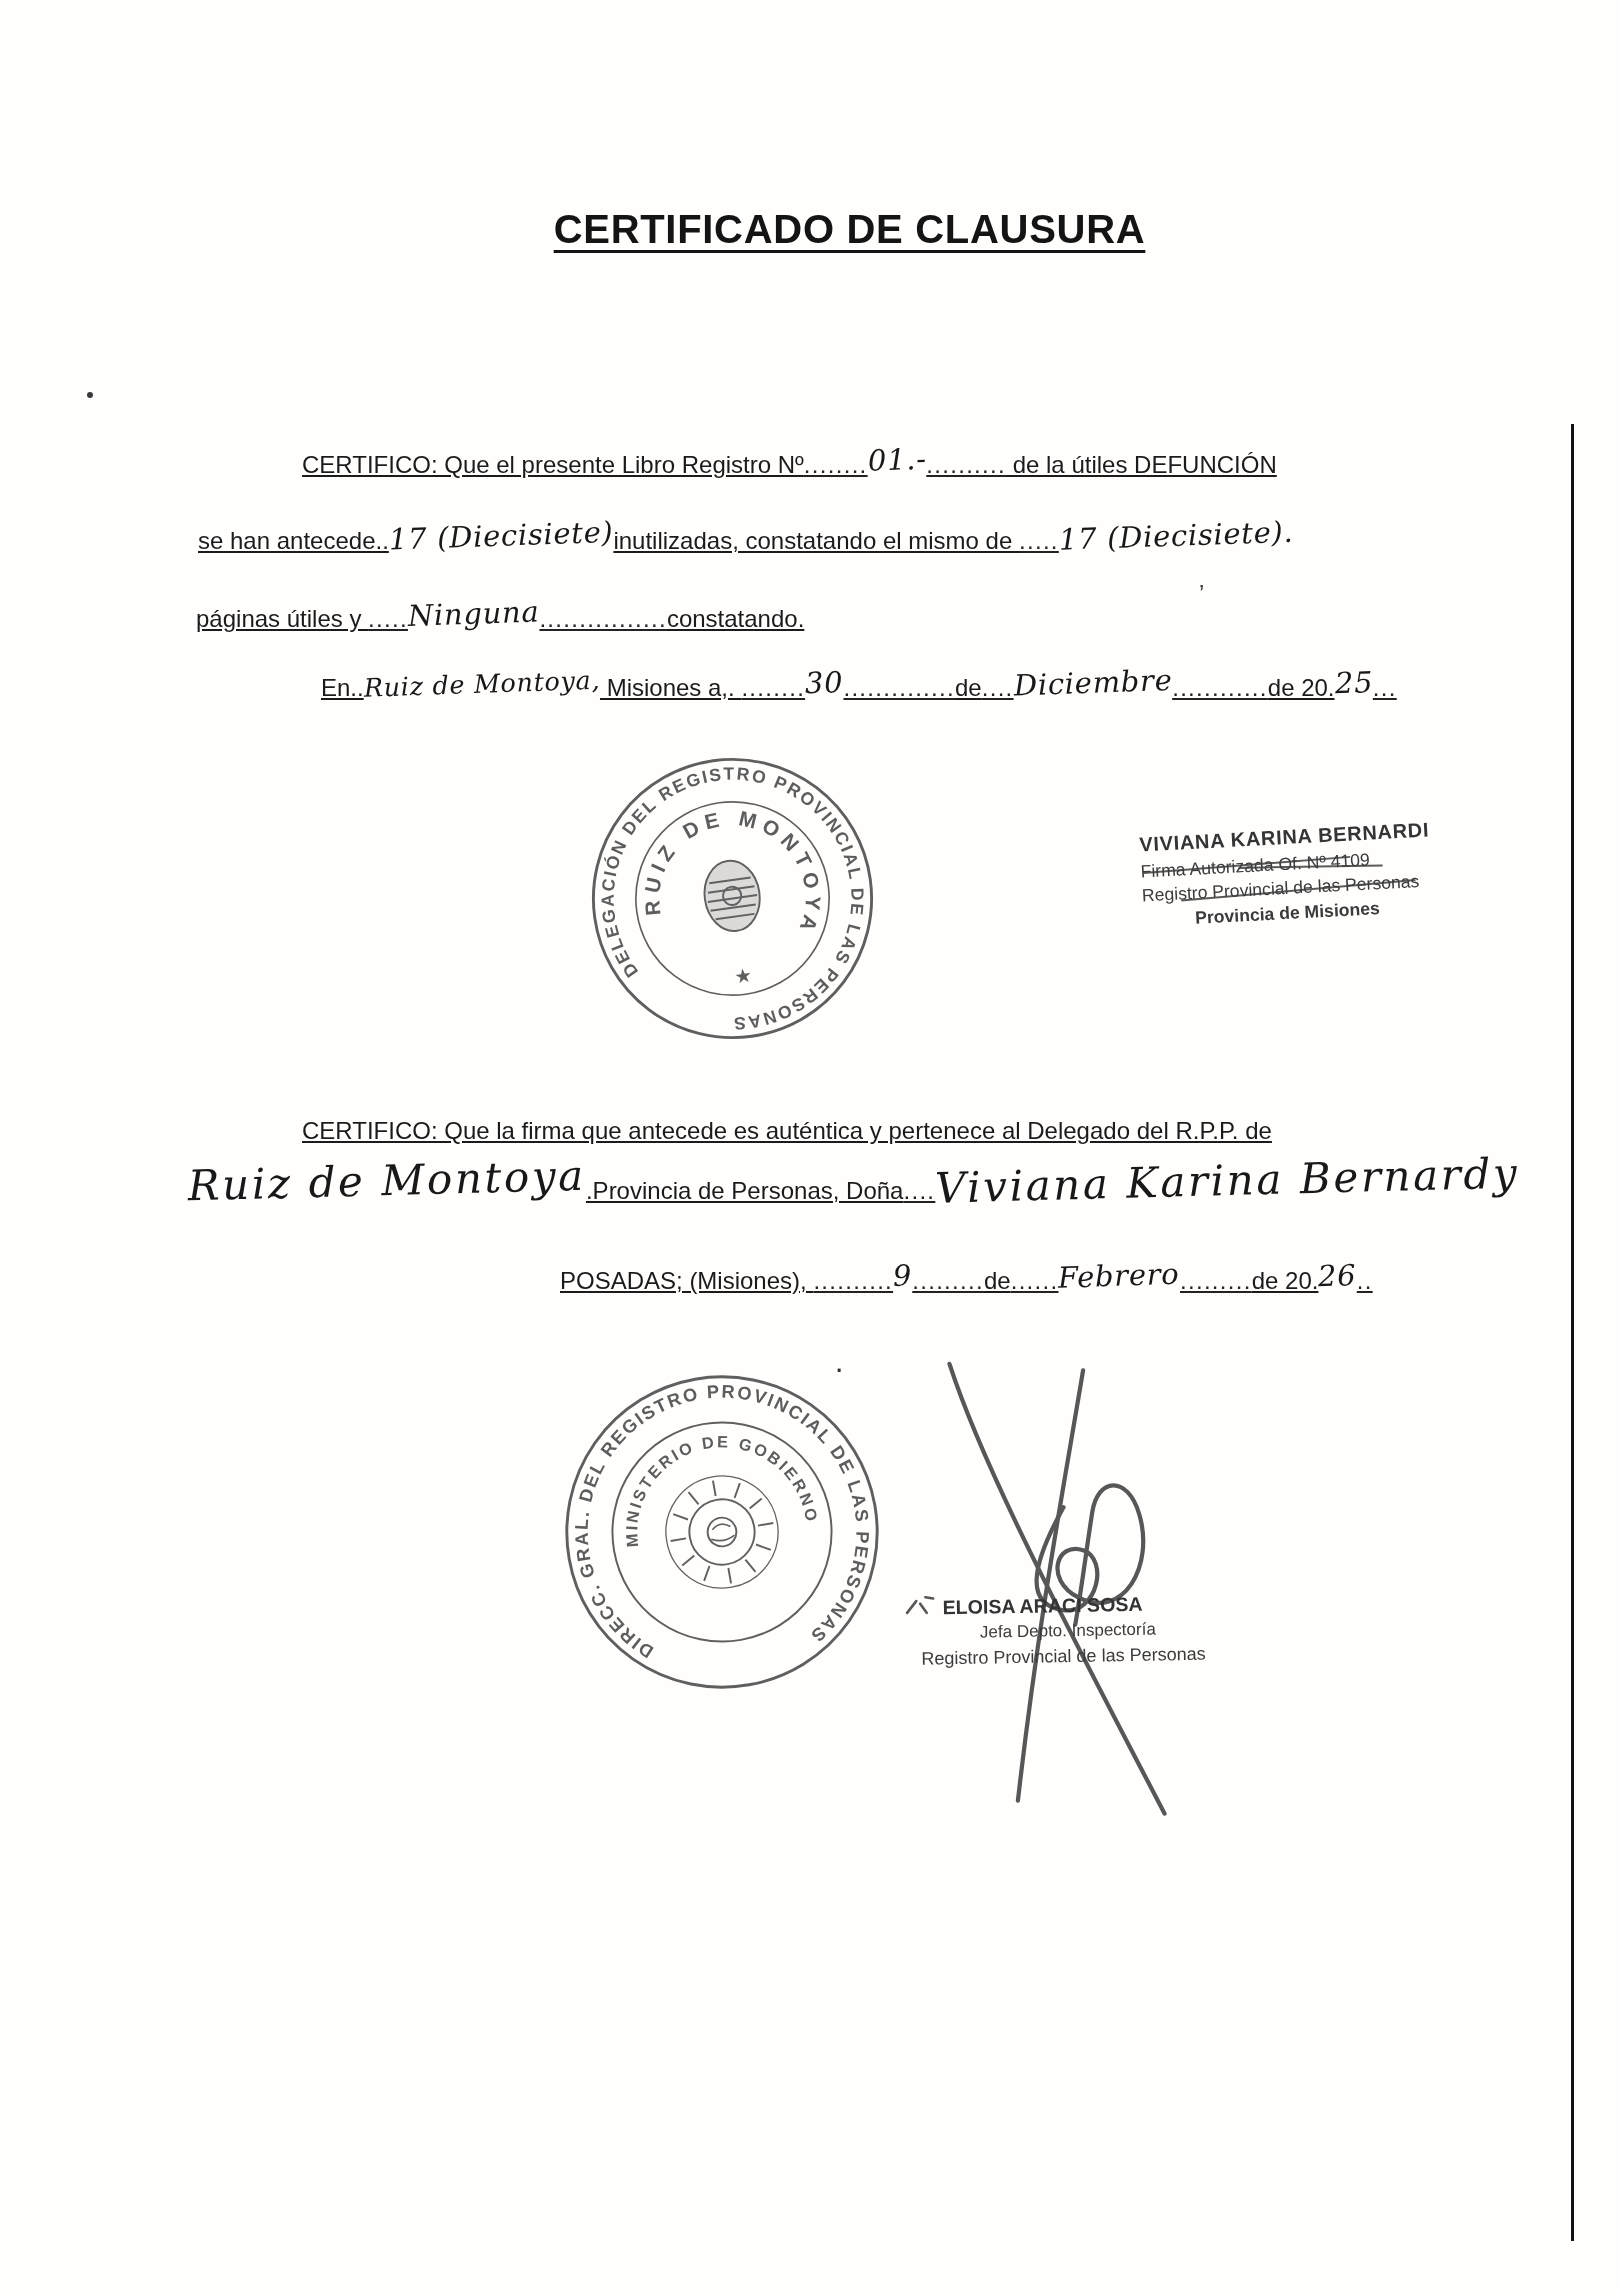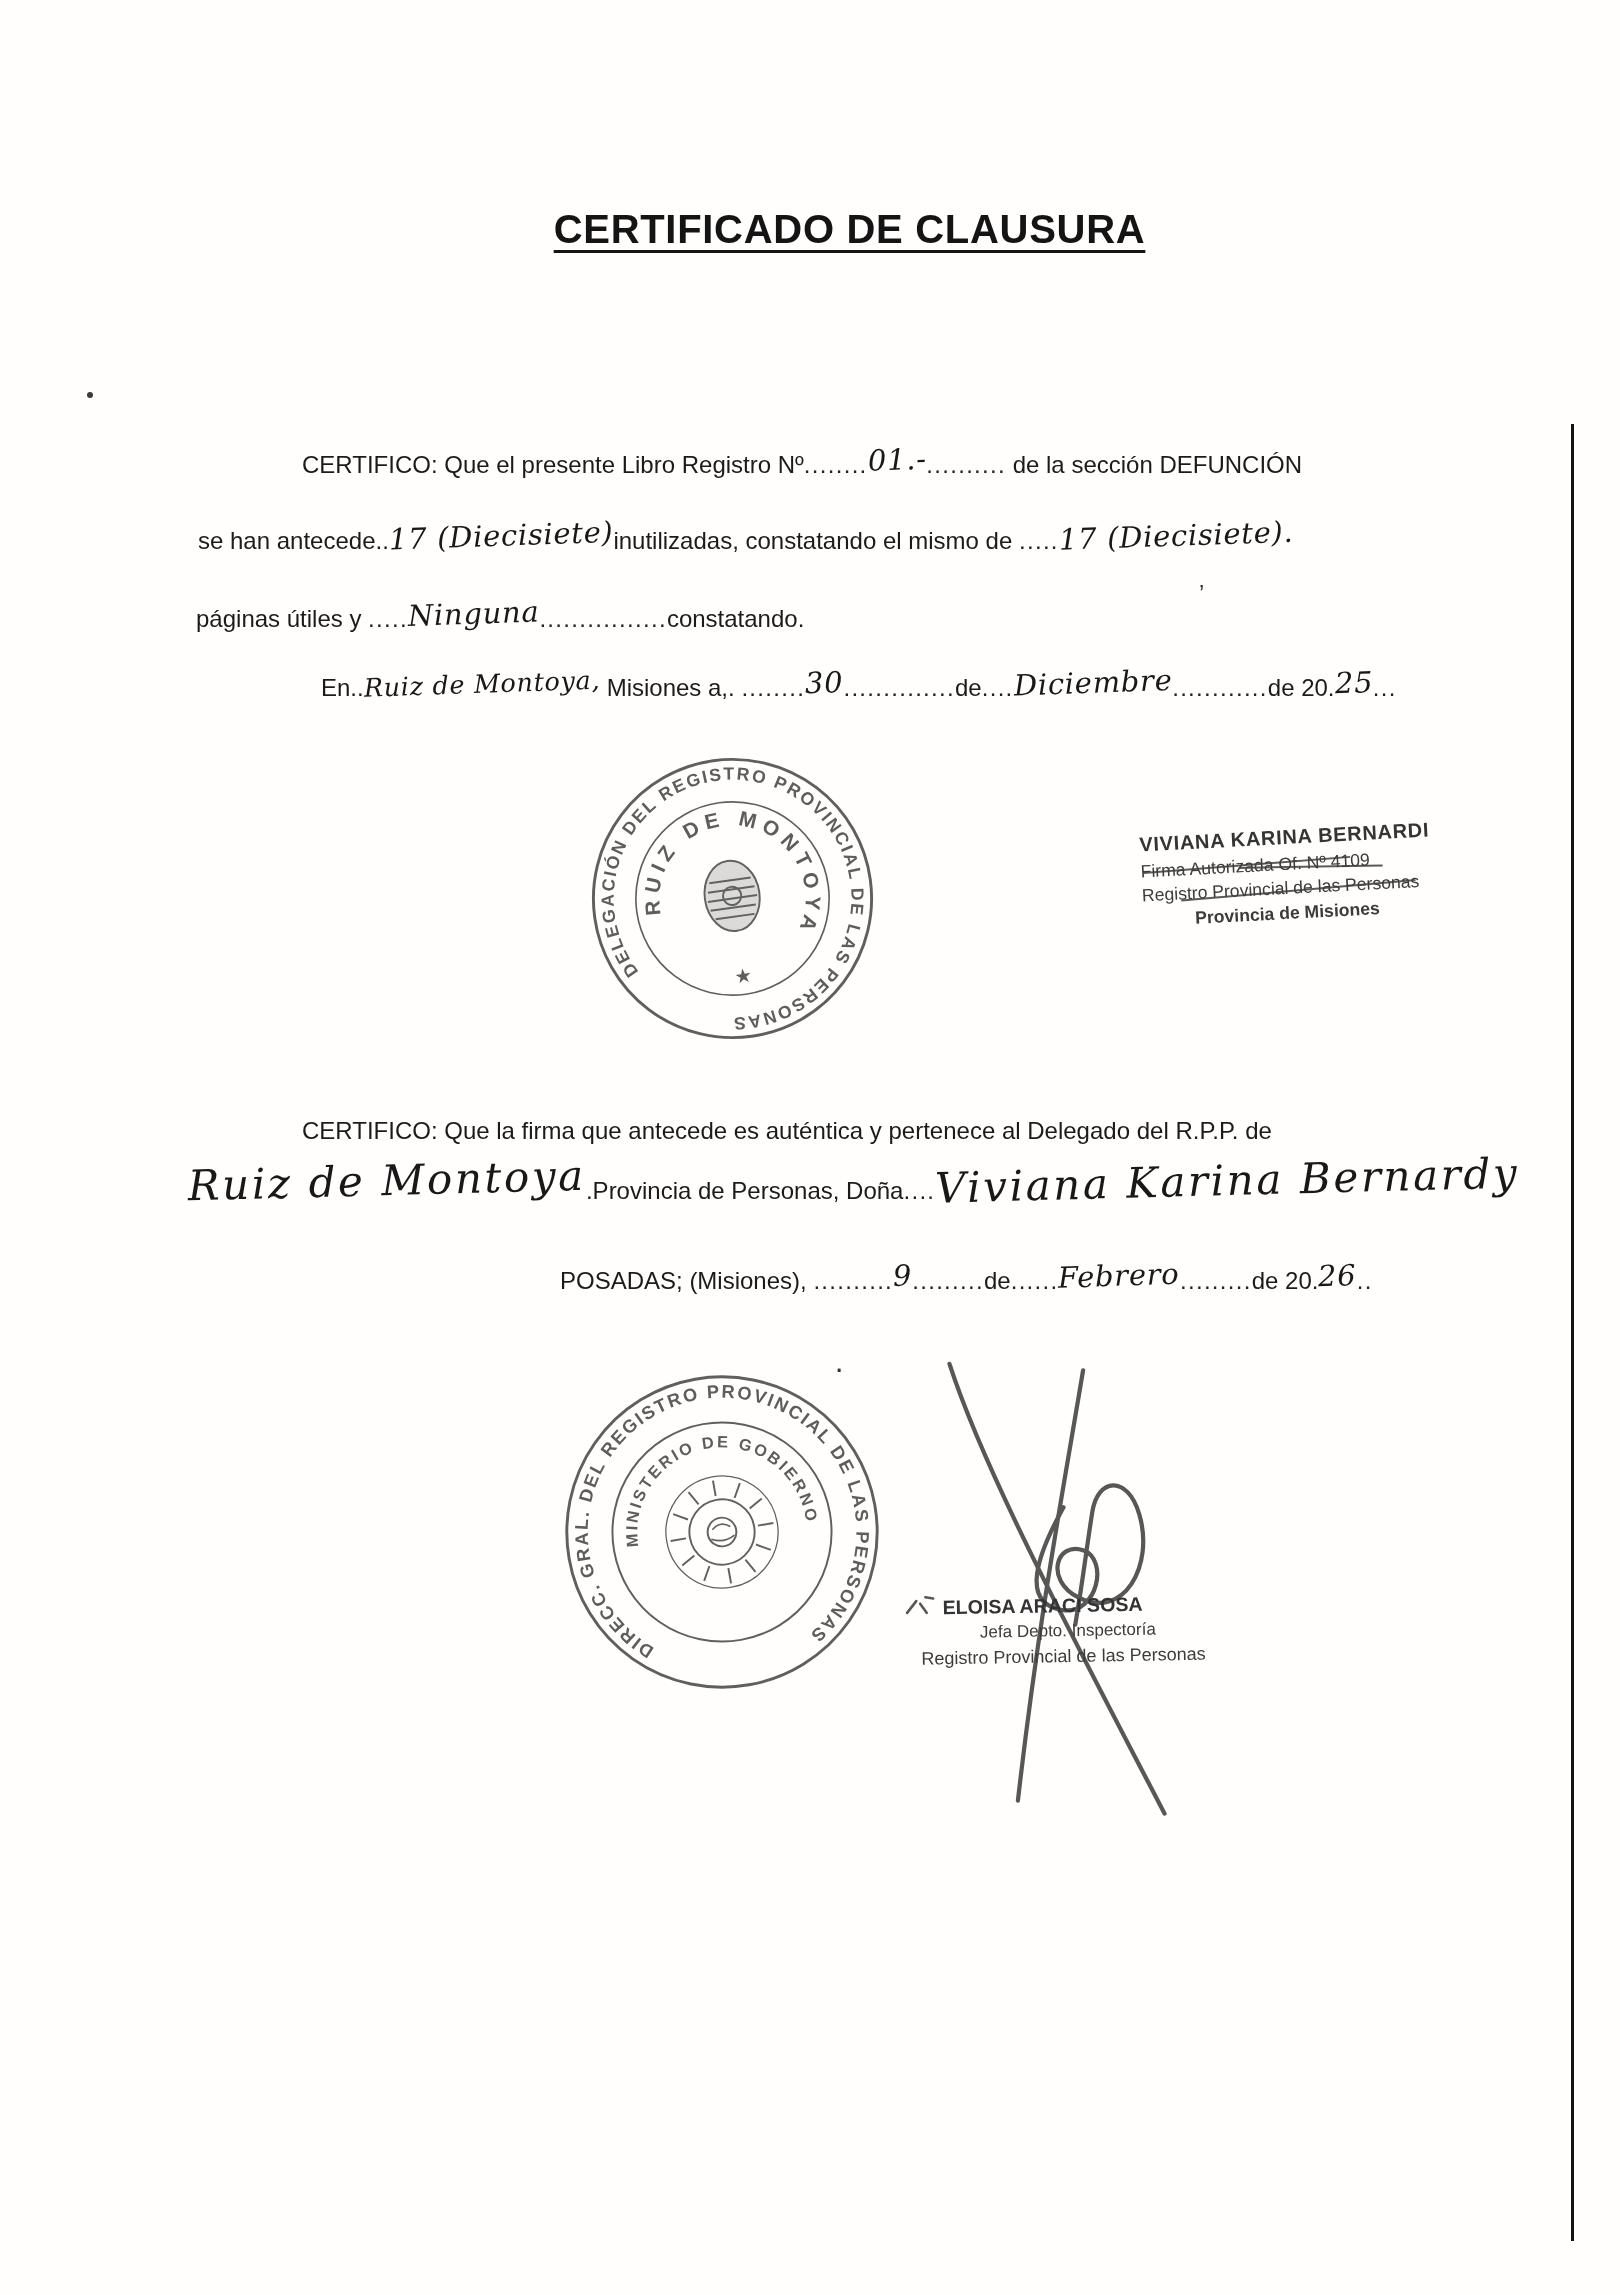--- a/index.html
+++ b/index.html
@@ -15,21 +15,21 @@
 
   .doc-title {
     position:absolute; top:207px; left:0; width:100%;
     text-align:center; margin-left:39px;
     font-size:40px; font-weight:bold; letter-spacing:0.7px;
     text-decoration:underline; text-underline-offset:6.5px; text-decoration-thickness:3.3px;
     color:#141414;
   }
 
   .line { position:absolute; white-space:nowrap; font-size:24px; color:#1b1b1b; }
-  .print { font-family:"Liberation Sans", sans-serif; }
+  .print { font-family:"Liberation Sans", sans-serif;text-decoration:underline; }
   .dots { letter-spacing:1.3px; color:#222; }
 
   .hand {
     font-family:"DejaVu Serif", serif;
     font-style:italic;
     color:#181818;
     display:inline-block;
     transform:rotate(-2deg) translateY(-3.3px);
     font-size:29px;
     letter-spacing:0.7px;
@@ -57,21 +57,21 @@
 <div class="page">
 
   <div class="dot-mark" style="left:87px; top:392px;"></div>
   <div class="edge-line" style="left:1571px; top:424px; height:1817px;"></div>
   <div class="artifact" style="left:1199px; top:581px; font-size:23.5px;">’</div>
   <div class="artifact" style="left:834px; top:1351px; font-size:31px;">·</div>
 
   <div class="doc-title">CERTIFICADO DE CLAUSURA</div>
 
   <div class="line" style="left:302px; top:446px;">
-    <span class="print">CERTIFICO: Que el presente Libro Registro Nº</span><span class="print dots">........</span><span class="hand">01.-</span><span class="print dots">..........</span><span class="print"> de la sección DEFUNCIÓN</span>
+    <span class="print">CERTIFICO: Que el presente Libro Registro Nº</span><span class="print dots">........</span><span class="hand">01.-</span><span class="print dots">..........</span><span class="print"> de la útiles DEFUNCIÓN</span>
   </div>
 
   <div class="line" style="left:198px; top:522px;">
     <span class="print">se han antecede..</span><span class="hand">17 (Diecisiete)</span><span class="print">inutilizadas, constatando el mismo de </span><span class="print dots">.....</span><span class="hand">17 (Diecisiete).</span>
   </div>
 
   <div class="line" style="left:196px; top:600px;">
     <span class="print">páginas útiles y </span><span class="print dots">.....</span><span class="hand">Ninguna</span><span class="print dots">................</span><span class="print">constatando.</span>
   </div>
 

